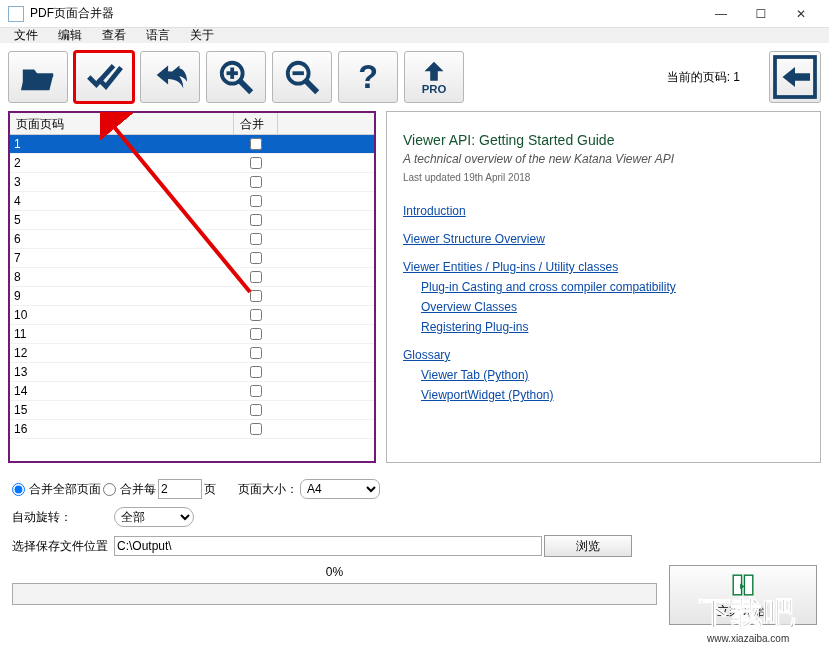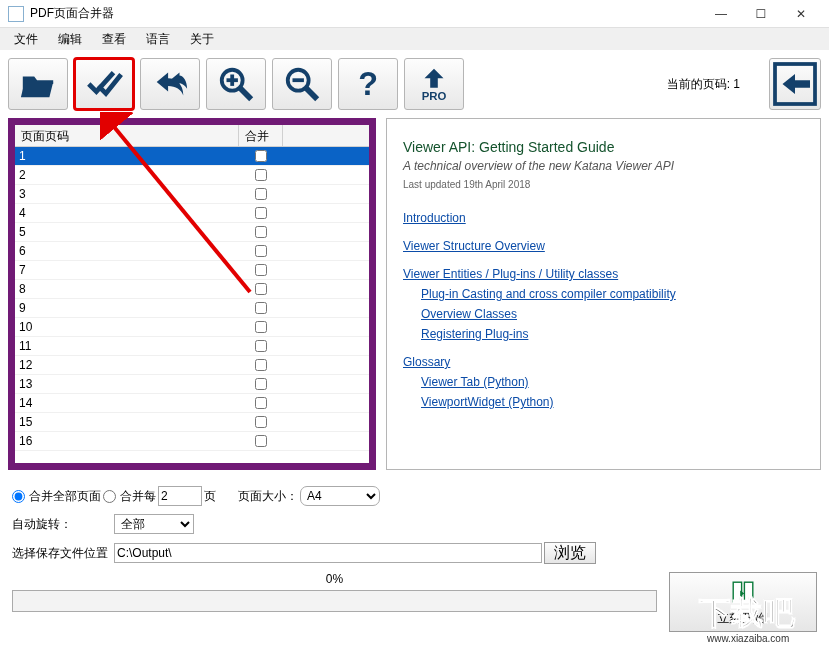--- a/index.html
+++ b/index.html
@@ -1,30 +1,30 @@
 <!DOCTYPE html>
 <html><head>
 <meta charset="utf-8">
 <style>
 * { box-sizing: border-box; margin: 0; padding: 0; }
 body { font-family: "Microsoft YaHei", Arial, sans-serif; font-size: 12px; background: #fff; width: 829px; height: 654px; overflow: hidden; position: relative; }
 .titlebar { height: 28px; background: #fff; display: flex; align-items: center; padding: 0 8px; border-bottom: 1px solid #e0e0e0; }
 .titlebar-icon { width: 16px; height: 16px; background: #fff; border: 1px solid #88b0d0; margin-right: 6px; display:inline-block; }
 .titlebar-text { flex: 1; font-size: 12px; }
 .winbtn { width: 40px; height: 24px; display: flex; align-items: center; justify-content: center; color: #333; }
-.menubar { height: 22px; background: #f0f0f0; display: flex; align-items: center; padding: 2px 6px; gap: 4px; }
+.menubar { height: 15px; background: #f0f0f0; display: flex; align-items: center; padding: 2px 6px; gap: 4px; }
 .menu-item { padding: 2px 8px; font-size: 12px; }
 .toolbar-row { display: flex; align-items: center; padding: 8px; gap: 6px; }
 .tbtn { width: 60px; height: 52px; background: linear-gradient(#fdfdfd,#e8e8e8); border: 1px solid #b5b5b5; border-radius: 3px; display: flex; align-items: center; justify-content: center; position: relative; }
 .tbtn svg { width: 38px; height: 38px; }
 .tbtn-hl { outline: 3px solid #e20000; outline-offset: -2px; }
 .page-label { margin-left: auto; margin-right: 23px; font-size: 12px; }
 .enter-btn { width: 52px; height: 52px; background: linear-gradient(#fdfdfd,#e8e8e8); border: 1px solid #b5b5b5; border-radius: 3px; display: flex; align-items: center; justify-content: center; }
 .main { display: flex; padding: 0 8px 8px 8px; gap: 10px; height: 360px; }
-.left-panel { width: 368px; border: 7px solid #701a75; background: #fff; display: flex; flex-direction: column; position: relative; }
+.left-panel { width: 368px; border: 2px solid #701a75; background: #fff; display: flex; flex-direction: column; position: relative; }
 .tbl-hdr { display: flex; background: #f5f5f5; border-bottom: 1px solid #d0d0d0; height: 22px; }
 .tbl-hdr div { border-right: 1px solid #d0d0d0; padding: 3px 6px; font-size: 12px; }
 .col1 { width: 224px; }
 .col2 { width: 44px; }
 .tbl-body { flex: 1; overflow-y: scroll; }
 .row { display: flex; height: 19px; align-items: center; border-bottom: 1px solid #f0f0f0; }
 .row.selected { background: #0a63c6; color: #fff; }
 .row .c1 { width: 224px; padding: 0 4px; }
 .row .c2 { width: 44px; display: flex; justify-content: center; }
 .row input[type=checkbox] { width: 12px; height: 12px; }
@@ -33,24 +33,24 @@
 .doc-sub { font-style: italic; color: #555; font-size: 12px; margin-bottom: 6px; }
 .doc-updated { font-size: 10px; color: #666; margin-bottom: 18px; }
 .toc-link { display: block; color: #0b4ca8; text-decoration: underline; font-size: 12px; line-height: 20px; }
 .toc-indent { margin-left: 18px; }
 .toc-sp { margin-top: 8px; }
 .bottom { padding: 8px 12px; }
 .opt-row { display: flex; align-items: center; gap: 2px; margin-bottom: 8px; font-size: 12px; }
 .opt-row label { display: flex; align-items: center; gap: 4px; }
 select, input[type=text] { border: 1px solid #aaa; font-size: 12px; padding: 1px 2px; background: #fff; height: 20px; }
 .num-input { width: 44px; }
-.sel-small { width: 80px; }
+.sel-small { width: 80px; border-radius: 10px; }
 .sel-a4 { width: 80px; border-radius: 7px; }
 .path-input { width: 428px; }
-.browse-btn { width: 52px; height: 22px; border: 1px solid #999; background: linear-gradient(#fdfdfd,#e6e6e6); font-size: 16px; }
+.browse-btn { width: 88px; height: 22px; border: 1px solid #999; background: linear-gradient(#fdfdfd,#e6e6e6); font-size: 12px; }
 .progress-area { display: flex; gap: 12px; align-items: stretch; margin-top: 4px; }
 .progress-left { flex: 1; }
 .progress-label { text-align: center; font-size: 12px; margin-bottom: 4px; }
 .progress-bar { height: 22px; border: 1px solid #aaa; background: #f3f3f3; }
 .run-btn { width: 148px; height: 60px; border: 1px solid #999; background: linear-gradient(#fdfdfd,#e6e6e6); display: flex; flex-direction: column; align-items: center; justify-content: center; font-size: 12px; gap: 4px; }
 .run-btn svg { width: 28px; height: 28px; }
 .watermark { position: absolute; right: 0; bottom: 0; width: 170px; }
 .arrow-svg { position: absolute; left: 100px; top: 112px; pointer-events: none; z-index: 50; }
 </style>
 </head>

